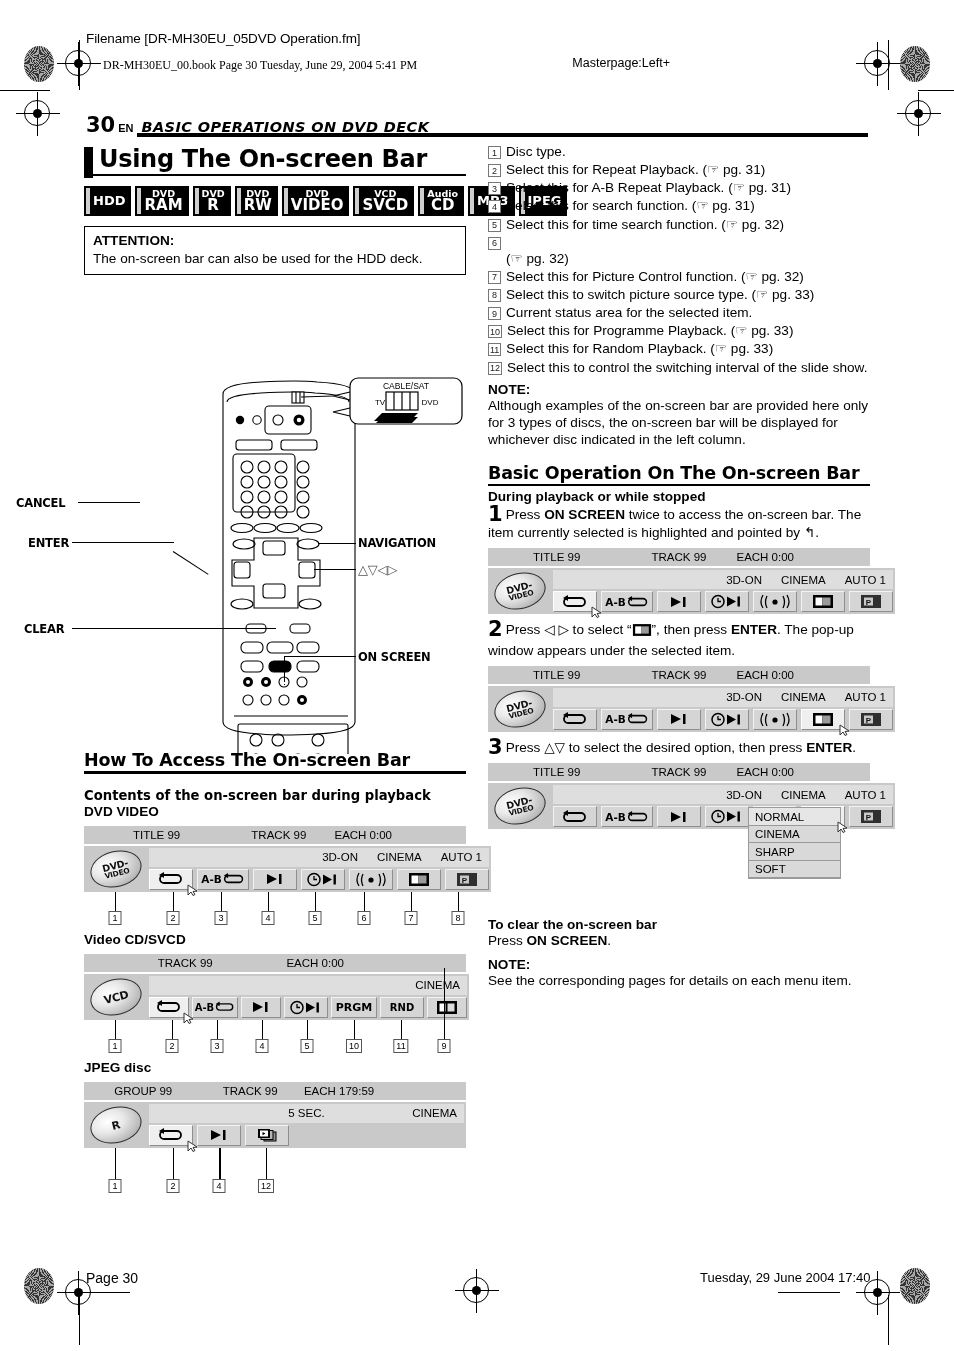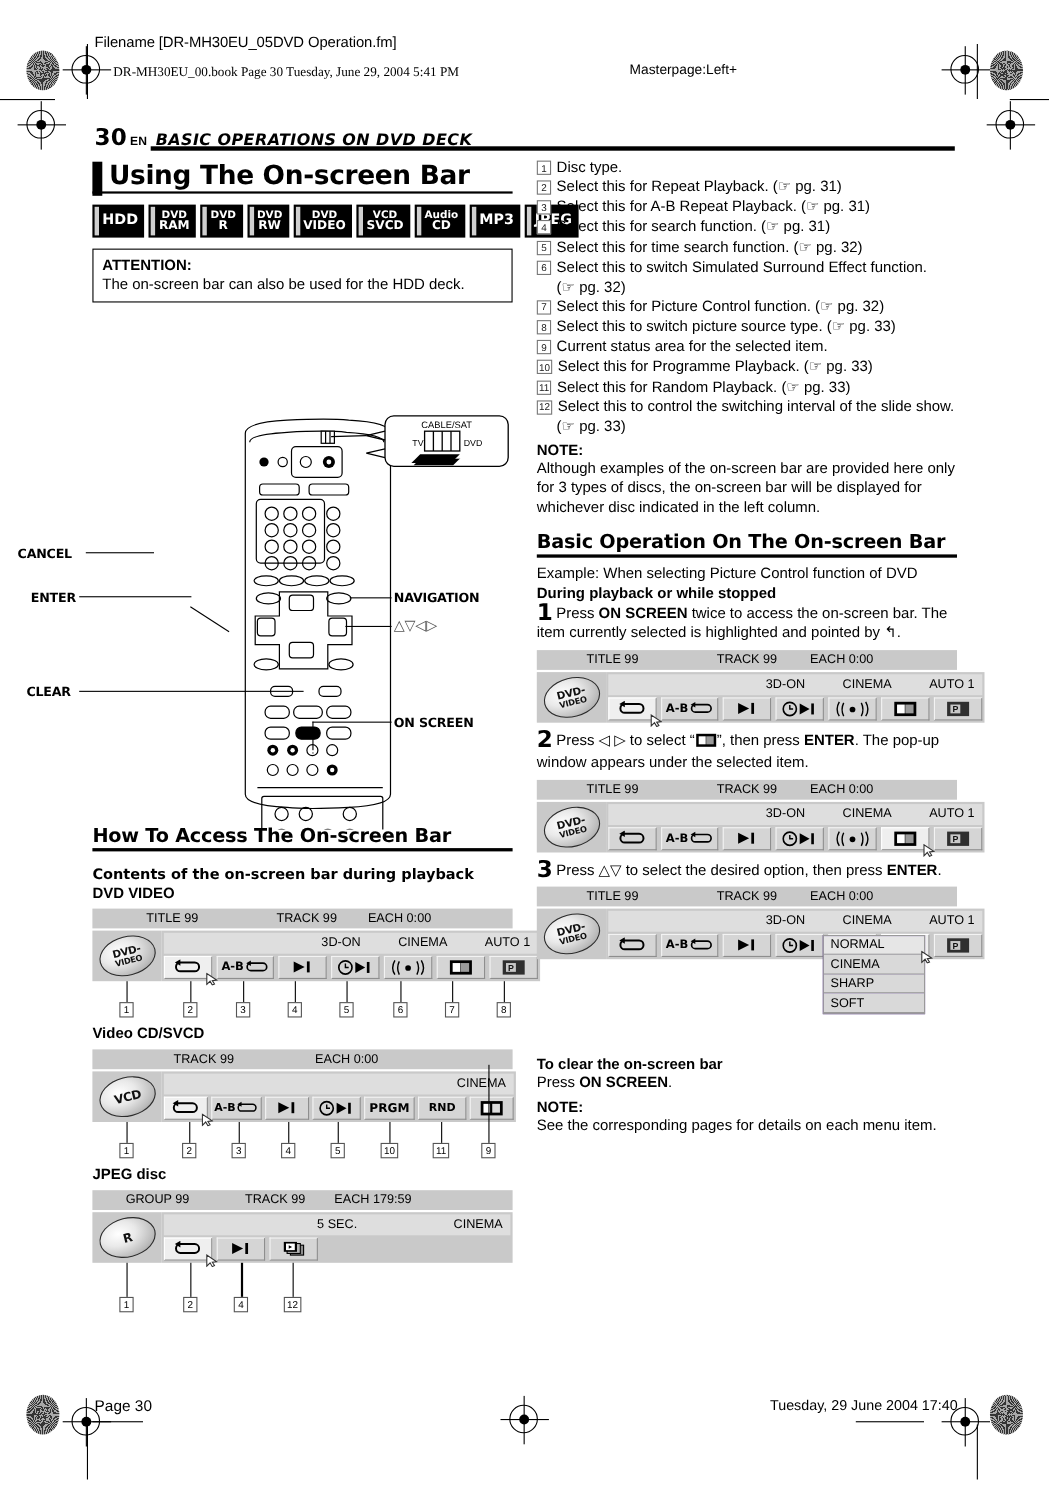--- a/index.html
+++ b/index.html
@@ -96,21 +96,21 @@
     background: #000; color: #fff; height: 30px;
     display: flex; align-items: center; justify-content: center;
     font-family: "DejaVu Sans", sans-serif;
     font-weight: bold; line-height: 0.95; text-align: center;
     padding: 0 6px 0 9px; position: relative;
   }
   .badge::before {
     content: ""; position: absolute; left: 2px; top: 2px; bottom: 2px; width: 4px; background: #cfcfcf;
   }
   .badge .l1 { font-size: 9.5px; display: block; }
-  .badge .l2 { font-size: 11px; display: block; }
+  .badge .l2 { font-size: 15px; display: block; }
   .badge.single { font-size: 13px; }
 
   
   .boxnote {
     border: 1.5px solid #000; padding: 5px 8px 7px 8px; margin-top: 10px;
     font-size: 13.6px; line-height: 1.3;
   }
 
   
   .numlist { font-size: 13.6px; line-height: 1.335; }
@@ -151,21 +151,21 @@
     font-family: "DejaVu Sans", sans-serif; font-weight: bold; color: #111;
     line-height: 1;
   }
   .disc-ellipse .d1 { font-size: 9.5px; letter-spacing: -.3px; }
   .disc-ellipse .d2 { font-size: 7.5px; letter-spacing: -.2px; }
   .disc-ellipse.r   { font-size: 11px; }
 
   .osb-right { flex: 1; background: #c9c9c9; padding: 2px; }
   .osb-status {
     background: #dedede; height: 19px; display: flex; align-items: center;
-    justify-content: flex-end; gap: 34px; padding: 0 7px;
+    justify-content: flex-end; gap: 19px; padding: 0 7px;
     font-size: 11.5px; position: relative;
   }
   .osb-status .centered {
     position: absolute; left: 0; right: 0; text-align: center;
   }
   .osb-icons { display: flex; align-items: center; gap: 4px; margin-top: 2px; }
   .ic {
     background: #d5d5d5; border-top: 1.5px solid #f3f3f3; border-left: 1.5px solid #f3f3f3;
     border-right: 1.5px solid #8e8e8e; border-bottom: 1.5px solid #8e8e8e;
     height: 21px; min-width: 44px; flex: none;
@@ -721,21 +721,20 @@
       <div class="li">
           <span class="numbox">4</span>
           <span>Select this for search function. (☞ pg. 31)</span>
         </div>
       <div class="li">
           <span class="numbox">5</span>
           <span>Select this for time search function. (☞ pg. 32)</span>
         </div>
       <div class="li">
           <span class="numbox">6</span>
-          <span>Select this to switch Simulated Surround Effect function.</span>
         </div>
       <div class="cont">(☞ pg. 32)</div>
       <div class="li">
           <span class="numbox">7</span>
           <span>Select this for Picture Control function. (☞ pg. 32)</span>
         </div>
       <div class="li">
           <span class="numbox">8</span>
           <span>Select this to switch picture source type. (☞ pg. 33)</span>
         </div>
@@ -748,30 +747,28 @@
           <span>Select this for Programme Playback. (☞ pg. 33)</span>
         </div>
       <div class="li">
           <span class="numbox">11</span>
           <span>Select this for Random Playback. (☞ pg. 33)</span>
         </div>
       <div class="li">
           <span class="numbox">12</span>
           <span>Select this to control the switching interval of the slide show.</span>
         </div>
-      <div class="cont">(☞ pg. 33)</div>
     </div>
 
     <div class="bold" style="margin-top:5px; font-size:13.6px;">NOTE:</div>
     <div class="body">Although examples of the on-screen bar are provided here only for 3 types of discs, the on-screen bar will be displayed for whichever disc indicated in the left column.</div>
 
     <h2 class="sect" style="margin-top:14px;">Basic Operation On The On-screen Bar</h2>
     <div class="sect-rule"></div>
 
-    <div class="body" style="margin-top:5px;">Example: When selecting Picture Control function of DVD</div>
     <div class="sub-bold" style="margin-top:3px;">During playback or while stopped</div>
 
     <div class="body" style="margin-top:2px;">
       <span class="stepno">1</span><span>Press </span><span class="bold">ON SCREEN</span><span> twice to access the on-screen bar. The item currently selected is highlighted and pointed by </span><span>↰</span><span>.</span>
     </div>
 
     <div class="osb">
       <div class="osb-top">
         <span style="width:36%">TITLE 99</span>
         <span style="width:28%">TRACK 99</span>

